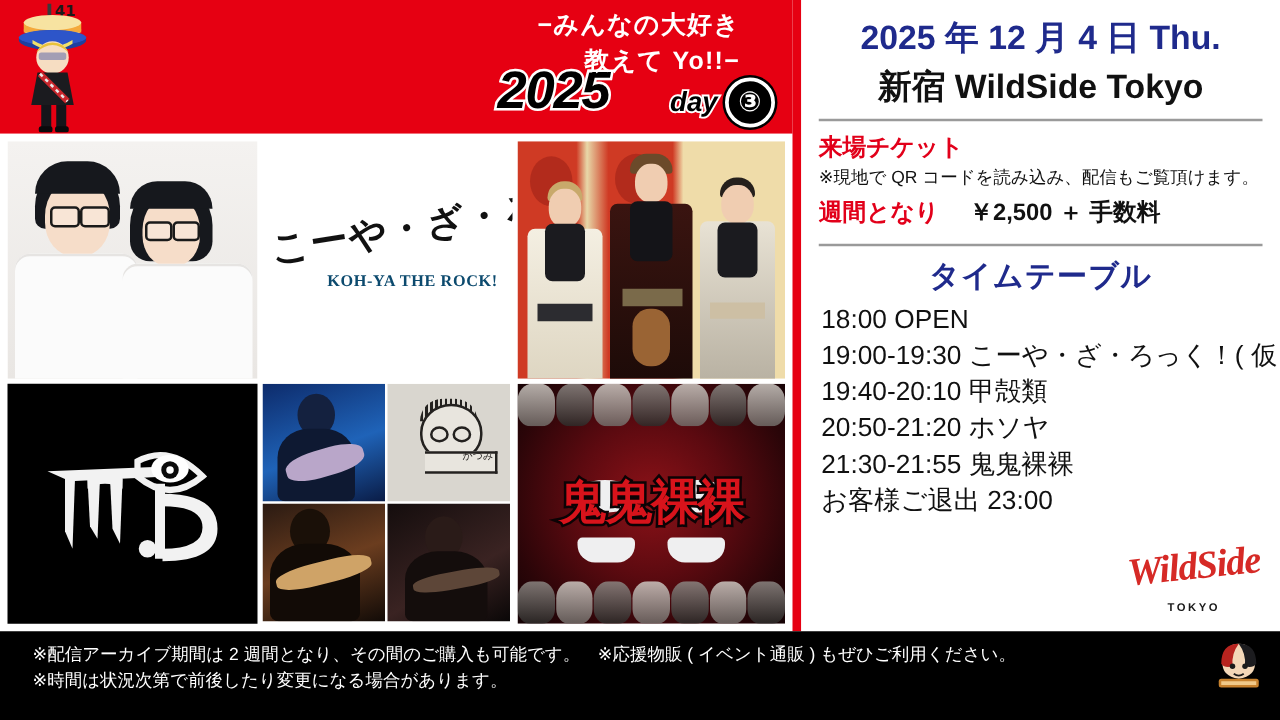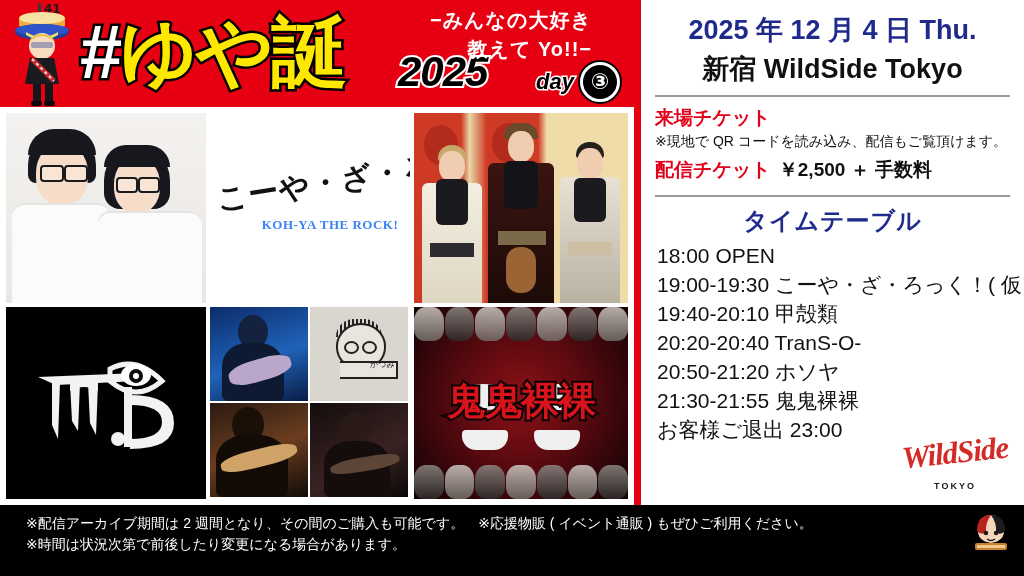--- a/index.html
+++ b/index.html
@@ -72,21 +72,21 @@
   
   .koya-wrap{position:absolute;left:0;top:0;width:100%;height:100%;}
   .koya-jp{
     position:absolute;left:6px;top:52px;width:190px;text-align:center;
     font-size:30px;font-weight:bold;color:#111;
     transform:rotate(-9deg);letter-spacing:1px;white-space:nowrap;
     font-family:"DejaVu Sans",sans-serif;
   }
   .koya-en{
     position:absolute;left:42px;top:104px;width:156px;text-align:center;
-    font-size:13px;font-weight:bold;color:#3b82f6;letter-spacing:.5px;
+    font-size:13px;font-weight:bold;color:#0c4a6e;letter-spacing:.5px;
     font-family:"Liberation Serif",serif;
   }
 
   
   .band-bg{position:absolute;inset:0;background:linear-gradient(90deg,#cf3a24 0%,#cf3a24 22%,#e8d8a8 26%,#cf3a24 34%,#cf3a24 58%,#efdca9 62%,#efdca9 100%);}
   .banner-crest{position:absolute;width:34px;height:40px;border-radius:50%;background:#a8271a;opacity:.75;}
   .member{position:absolute;bottom:0;}
   .m-kimono{position:absolute;bottom:0;width:100%;border-radius:6px 6px 0 0;}
   .m-head{position:absolute;width:26px;height:31px;border-radius:46%;background:#f0cdb1;left:50%;margin-left:-13px;}
   .m-hair{position:absolute;width:28px;height:16px;border-radius:14px 14px 3px 3px;background:#2a2119;left:50%;margin-left:-14px;}
@@ -133,21 +133,21 @@
     margin:12px 0 0;text-align:center;color:#1f2a8c;
     font-size:27px;font-weight:bold;letter-spacing:0px;white-space:nowrap;
   }
   .venue-line{
     margin:3px 0 0;text-align:center;color:#111;
     font-size:27px;font-weight:bold;letter-spacing:0px;white-space:nowrap;
   }
   .divider{height:2px;background:#9a9a9a;margin:8px 14px 0;}
 
   .ticket-block{padding:8px 10px 4px 14px;}
-  .t-row{display:flex;align-items:baseline;gap:8px;white-space:nowrap;}
+  .t-row{display:flex;align-items:baseline;gap:24px;white-space:nowrap;}
   .t-label{color:#e2001a;font-size:19px;font-weight:bold;}
   .t-price{color:#111;font-size:19px;font-weight:bold;}
   .t-note{color:#111;font-size:14px;margin:2px 0 6px 0;white-space:nowrap;}
 
   .tt-title{
     text-align:center;color:#1f2a8c;font-size:24px;font-weight:bold;
     margin:8px 0 4px;letter-spacing:1px;
   }
   .tt-list{margin:0;padding:0 0 0 16px;list-style:none;}
   .tt-item{
@@ -201,21 +201,20 @@
       <rect x="23" y="40" width="22" height="6" rx="2" fill="#8f8fb0" opacity=".8"></rect>
       <path d="M22 56 h24 l5 26 h-34z" fill="#1b1b1f"></path>
       <path d="M24 57 l22 22" stroke="#c9262c" stroke-width="5"></path>
       <path d="M24 57 l22 22" stroke="#e8e8e8" stroke-width="2" stroke-dasharray="3 3"></path>
       <rect x="25" y="82" width="8" height="20" fill="#15151a"></rect>
       <rect x="37" y="82" width="8" height="20" fill="#15151a"></rect>
       <rect x="23" y="99" width="11" height="5" rx="2" fill="#0a0a0c"></rect>
       <rect x="36" y="99" width="11" height="5" rx="2" fill="#0a0a0c"></rect>
     </svg>
 
-    <div class="title-main"><span class="title-hash">#</span><span>ゆや誕</span></div>
 
     <div class="title-year">2025</div>
 
     <div class="subtitle">−みんなの大好き
 教えて Yo!!−</div>
 
     <div class="day-badge">
       <span class="day-label">day</span>
       <span class="day-num">③</span>
     </div>
@@ -356,34 +355,33 @@
     <div class="date-line">2025 年 12 月 4 日 Thu.</div>
     <div class="venue-line">新宿 WildSide Tokyo</div>
     <div class="divider"></div>
 
     <div class="ticket-block">
       <div class="t-row">
         <span class="t-label">来場チケット</span>
       </div>
       <div class="t-note">※現地で QR コードを読み込み、配信もご覧頂けます。</div>
       <div class="t-row">
-        <span class="t-label">配信チケット</span>
+        <span class="t-label">週間となり</span>
         <span class="t-price">￥2,500 ＋ 手数料</span>
       </div>
     </div>
 
     <div class="divider"></div>
 
     <div class="tt-title">タイムテーブル</div>
 
     <ul class="tt-list">
       <li class="tt-item">18:00 OPEN</li>
       <li class="tt-item">19:00-19:30 こーや・ざ・ろっく！( 仮 )</li>
       <li class="tt-item">19:40-20:10 甲殻類</li>
-      <li class="tt-item">20:20-20:40 TranS-O-</li>
       <li class="tt-item">20:50-21:20 ホソヤ</li>
       <li class="tt-item">21:30-21:55 鬼鬼裸裸</li>
       <li class="tt-item">お客様ご退出 23:00</li>
     </ul>
 
     <div class="wildside">
       <div class="ws-text">WildSide</div>
       <div class="ws-sub">TOKYO</div>
     </div>
   </div>

